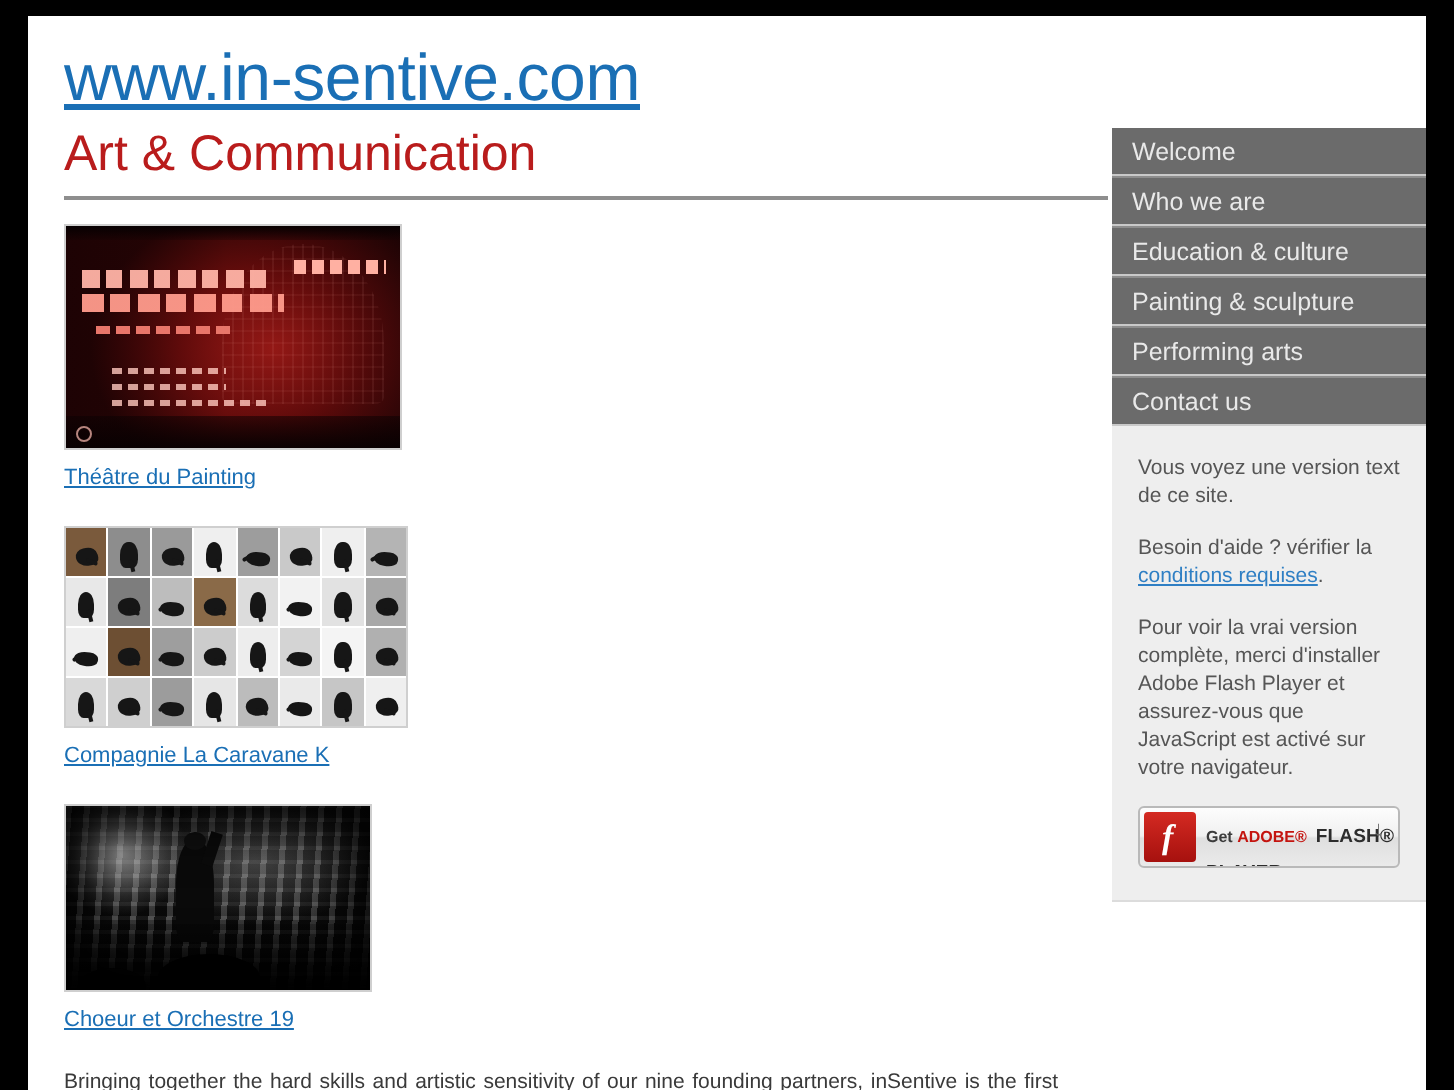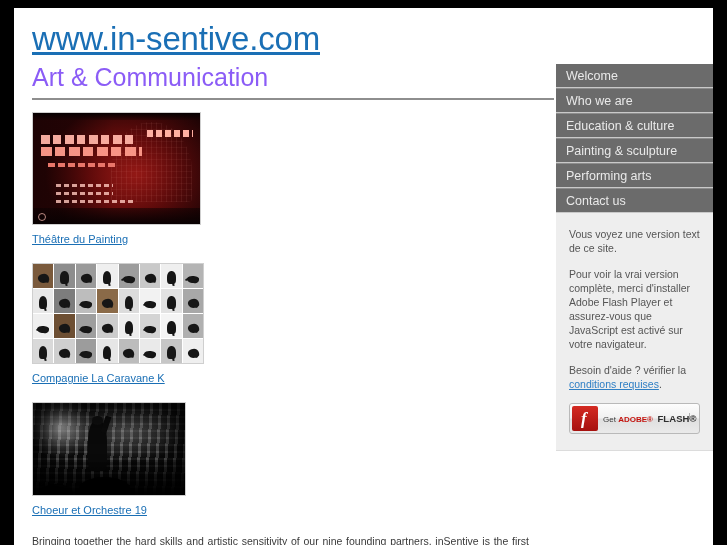--- a/index.html
+++ b/index.html
@@ -37,21 +37,21 @@
     text-decoration: underline;
     letter-spacing: -0.2px;
     font-weight: normal;
     margin: 0;
     white-space: nowrap;
   }
   .site-tagline {
     display: block;
     font-size: 25px;
     line-height: 30px;
-    color: #8b5cf6;
+    color: #b91c1c;
     margin: 4px 0 0 0;
     font-weight: normal;
     white-space: nowrap;
   }
   .header-rule {
     margin-top: 6px;
     border-top: 2px solid #8e8e8e;
     width: 522px;
     height: 0;
   }
@@ -217,21 +217,21 @@
     background: linear-gradient(180deg,#d42a22 0%, #a6110e 100%);
     border-radius: 2px;
   }
   .flash-f {
     position: absolute; left: 9px; top: 4px;
     color: #ffffff; font-size: 17px; line-height: 17px;
     font-family: "Liberation Serif", serif;
     font-style: italic; font-weight: bold;
   }
   .flash-txt { position: absolute; left: 33px; top: 4px; }
-  .flash-l1 { font-size: 8px; line-height: 10px; color: #3b3b3b; font-weight: normal; }
+  .flash-l1 { font-size: 8px; line-height: 10px; color: #3b3b3b; font-weight: bold; }
   .flash-l1 b { color: #c4140f; }
   .flash-l2 { font-size: 9.5px; line-height: 11px; color: #2d2d2d; font-weight: bold; letter-spacing: .1px; }
   .flash-arrow {
     position: absolute; right: 7px; top: 6px;
     width: 0; height: 0; color: #6d6d6d; font-size: 11px; line-height: 11px;
   }
   .flash-arrow::after { content: "\2193"; position: absolute; right: 0; top: 0; font-weight: bold; }
 </style>
 </head>
 <body>
@@ -427,22 +427,22 @@
       <div class="nav-item">Welcome</div>
       <div class="nav-item">Who we are</div>
       <div class="nav-item">Education &amp; culture</div>
       <div class="nav-item">Painting &amp; sculpture</div>
       <div class="nav-item">Performing arts</div>
       <div class="nav-item">Contact us</div>
     </nav>
 
     <div class="info">
       <p>Vous voyez une version text de ce site.</p>
+      <p><span>Besoin d'aide ? vérifier la </span><a href="#">conditions requises</a><span>.</span></p>
       <p>Pour voir la vrai version complète, merci d'installer Adobe Flash Player et assurez-vous que JavaScript est activé sur votre navigateur.</p>
-      <p><span>Besoin d'aide ? vérifier la </span><a href="#">conditions requises</a><span>.</span></p>
 
       <a class="flash-badge" href="#">
         <span class="flash-logo">
           <span class="flash-f">f</span>
         </span>
         <span class="flash-txt">
           <span class="flash-l1"><span>Get </span><b>ADOBE®</b></span>
           <span class="flash-l2">FLASH® PLAYER</span>
         </span>
         <span class="flash-arrow"></span>

